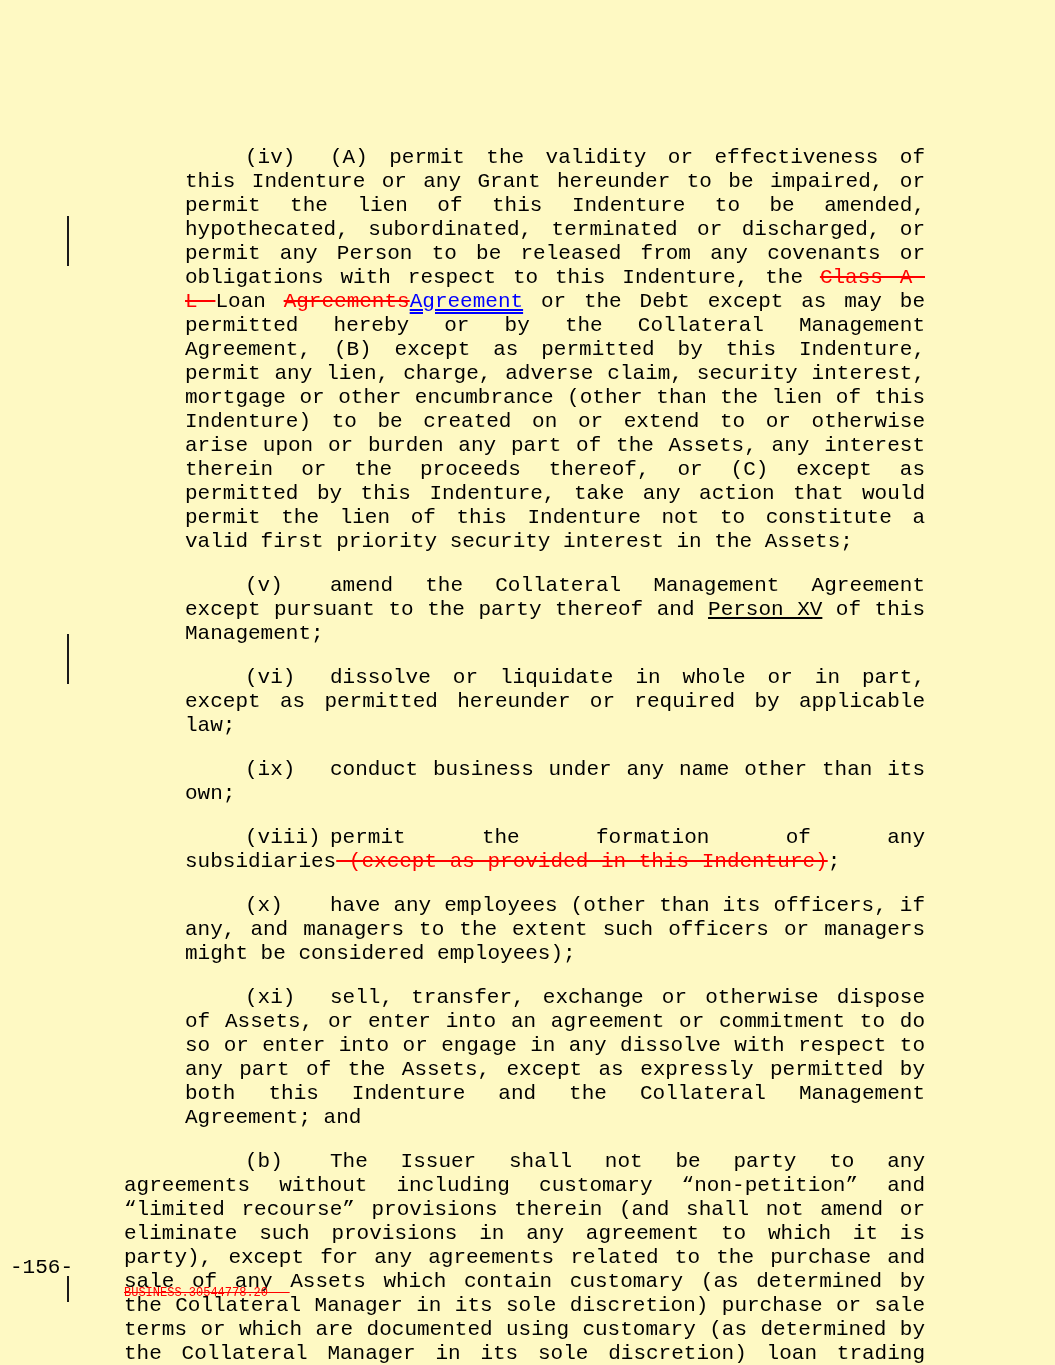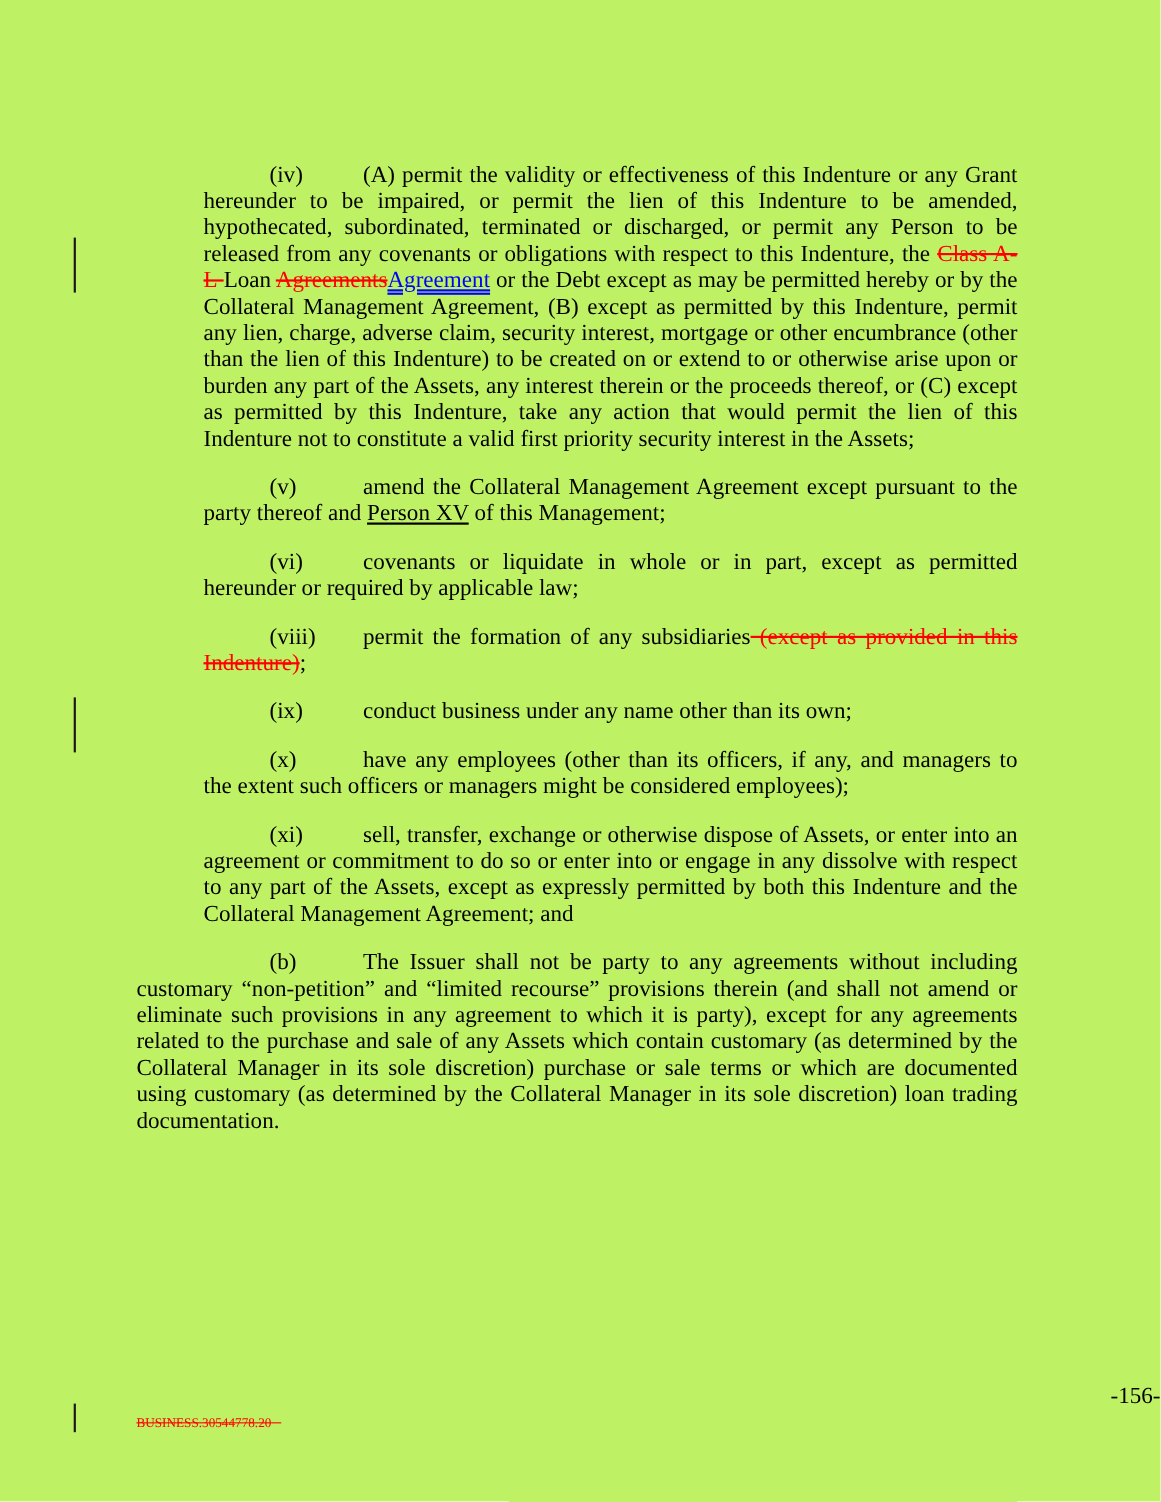--- a/index.html
+++ b/index.html
@@ -4,22 +4,22 @@
 <style>
   html, body {
     margin: 0;
     padding: 0;
     background: #ffffff;
   }
   .page {
     position: relative;
     width: 1055px;
     height: 1365px;
-    background: #bef264;
-    font-family: Liberation Serif, serif;
+    background: #fef9c3;
+    font-family: Liberation Mono, monospace;
     font-size: 21px;
     line-height: 24px;
     color: #000000;
     overflow: hidden;
   }
   .doc-body {
     position: absolute;
     top: 146px;
     left: 124px;
     width: 801px;
@@ -62,21 +62,21 @@
     background: #1a1a1a;
   }
   .bar-1 { top: 216px; height: 50px; }
   .bar-2 { top: 634px; height: 50px; }
   .bar-3 { top: 1276px; height: 26px; }
   .page-number {
     position: absolute;
     top: 1256px;
     left: 0;
     right: 0;
-    text-align: right;
+    text-align: left;
     font-size: 21px;
     color: #000000;
     margin-left: 10px;
   }
   .doc-id {
     position: absolute;
     top: 1284px;
     left: 124px;
     font-size: 12px;
     line-height: 18px;
@@ -93,23 +93,23 @@
 
 <div class="page">
 
   <div class="change-bar bar-1"></div>
   <div class="change-bar bar-2"></div>
   <div class="change-bar bar-3"></div>
 
   <main class="doc-body">
       <p class="para item"><span class="label">(iv)</span><span>(A) permit the validity or effectiveness of this Indenture or any Grant hereunder to be impaired, or permit the lien of this Indenture to be amended, hypothecated, subordinated, terminated or discharged, or permit any Person to be released from any covenants or obligations with respect to this Indenture, the </span><span class="del">Class A-L&nbsp;</span><span>Loan </span><span class="del">Agreements</span><span class="ins">Agreement</span><span> or the Debt except as may be permitted hereby or by the Collateral Management Agreement, (B) except as permitted by this Indenture, permit any lien, charge, adverse claim, security interest, mortgage or other encumbrance (other than the lien of this Indenture) to be created on or extend to or otherwise arise upon or burden any part of the Assets, any interest therein or the proceeds thereof, or (C) except as permitted by this Indenture, take any action that would permit the lien of this Indenture not to constitute a valid first priority security interest in the Assets;</span></p>
       <p class="para item"><span class="label">(v)</span><span>amend the Collateral Management Agreement except pursuant to the party thereof and </span><span class="u">Person XV</span><span> of this Management;</span></p>
-      <p class="para item"><span class="label">(vi)</span><span>covenants or liquidate in whole or in part, except as permitted hereunder or required by applicable law;</span></p>
+      <p class="para item"><span class="label">(vi)</span><span>dissolve or liquidate in whole or in part, except as permitted hereunder or required by applicable law;</span></p>
+      <p class="para item"><span class="label">(ix)</span><span>conduct business under any name other than its own;</span></p>
       <p class="para item"><span class="label">(viii)</span><span>permit the formation of any subsidiaries</span><span class="del">&nbsp;(except as provided in this Indenture)</span><span>;</span></p>
-      <p class="para item"><span class="label">(ix)</span><span>conduct business under any name other than its own;</span></p>
       <p class="para item"><span class="label">(x)</span><span>have any employees (other than its officers, if any, and managers to the extent such officers or managers might be considered employees);</span></p>
       <p class="para item"><span class="label">(xi)</span><span>sell, transfer, exchange or otherwise dispose of Assets, or enter into an agreement or commitment to do so or enter into or engage in any dissolve with respect to any part of the Assets, except as expressly permitted by both this Indenture and the Collateral Management Agreement; and</span></p>
       <p class="para sub"><span class="label">(b)</span><span>The Issuer shall not be party to any agreements&nbsp;without including customary “non-petition” and “limited recourse” provisions therein (and shall not amend or eliminate such provisions in any agreement to which it is party), except for any agreements related to the purchase and sale of any Assets which contain customary (as determined by the Collateral Manager in its sole discretion) purchase or sale terms or which are documented using customary (as determined by the Collateral Manager in its sole discretion) loan trading documentation.</span></p>
     </main>
 
   <div class="page-number">-156-</div>
 
   <div class="doc-id">BUSINESS.30544778.20</div>
 
 </div>

